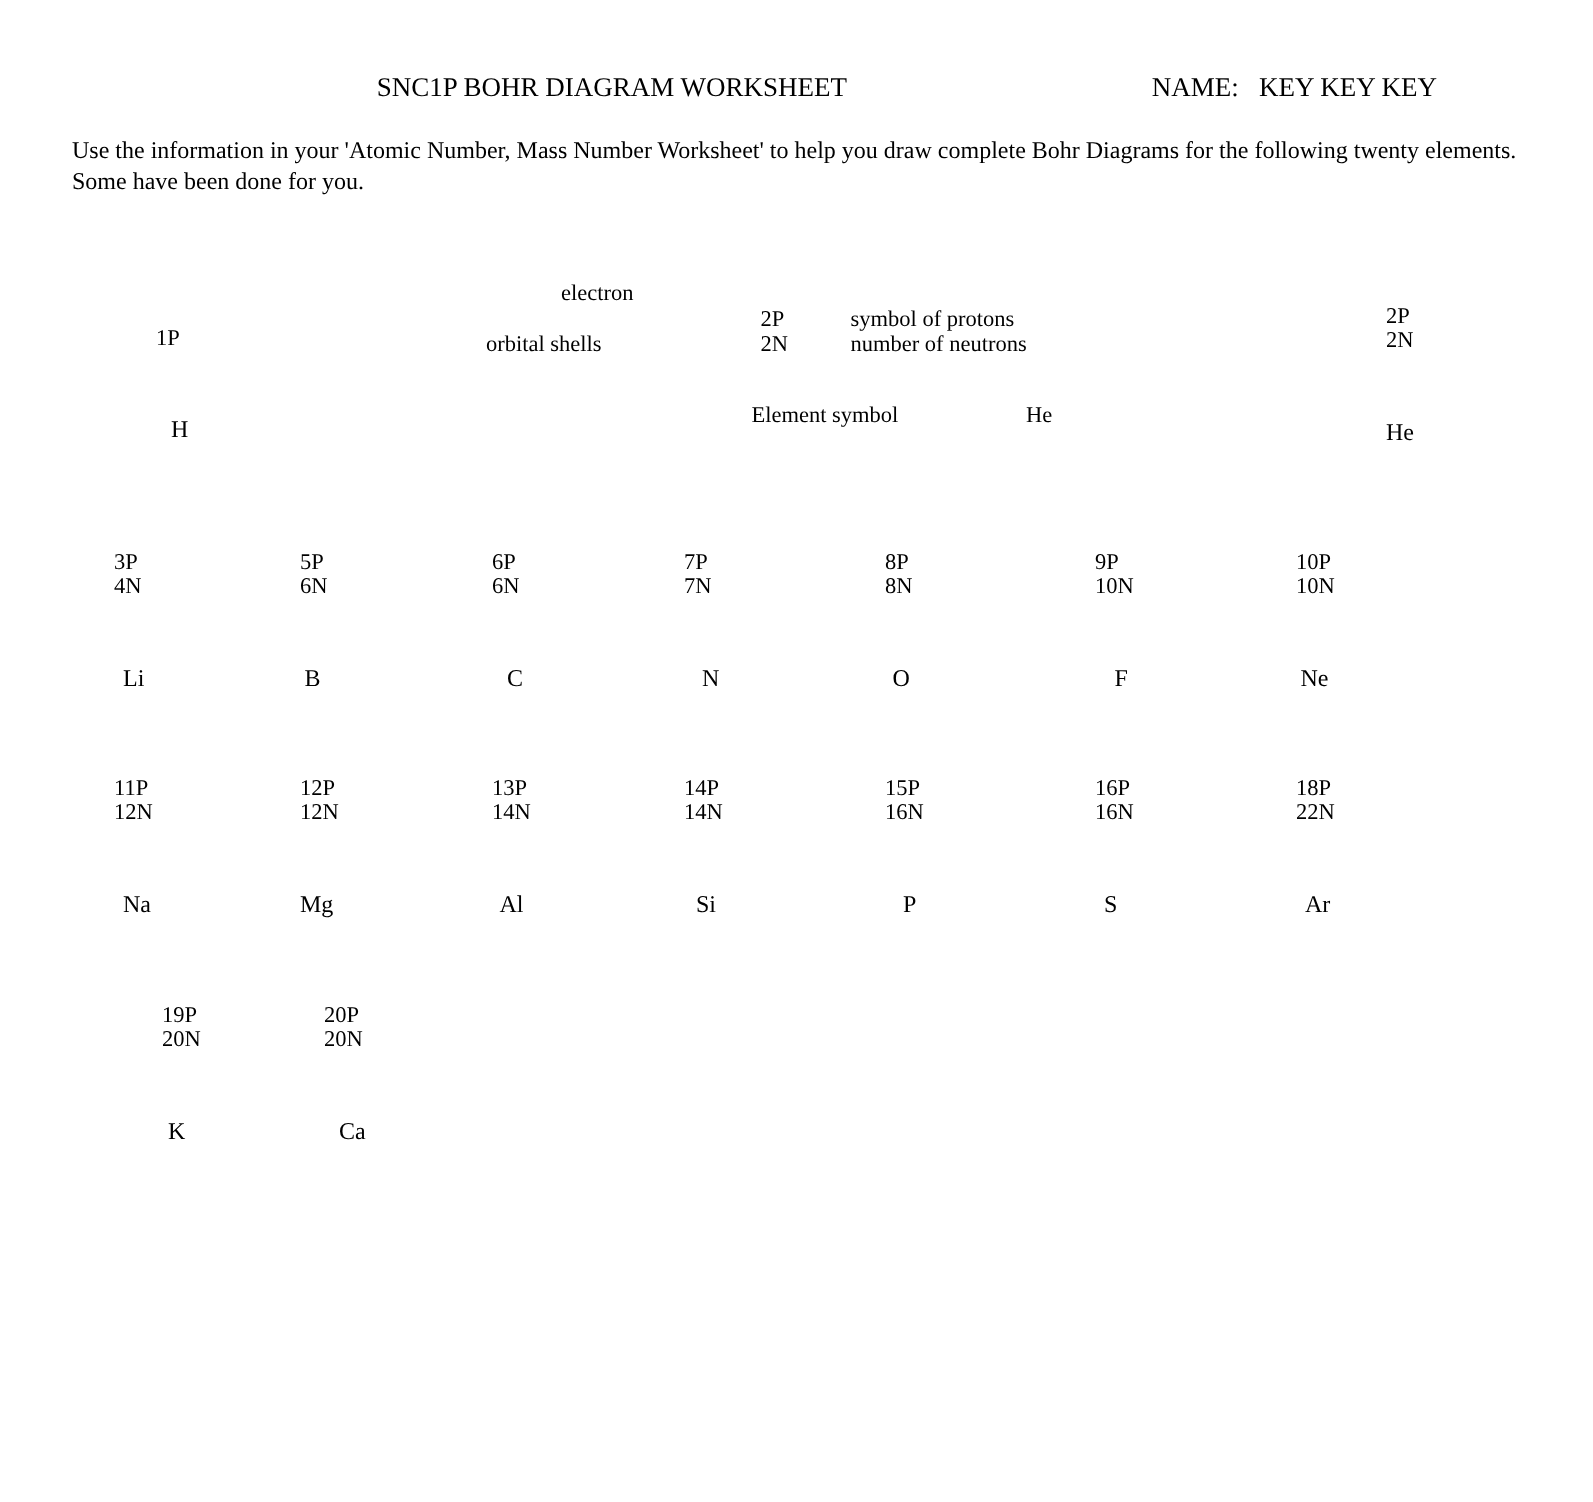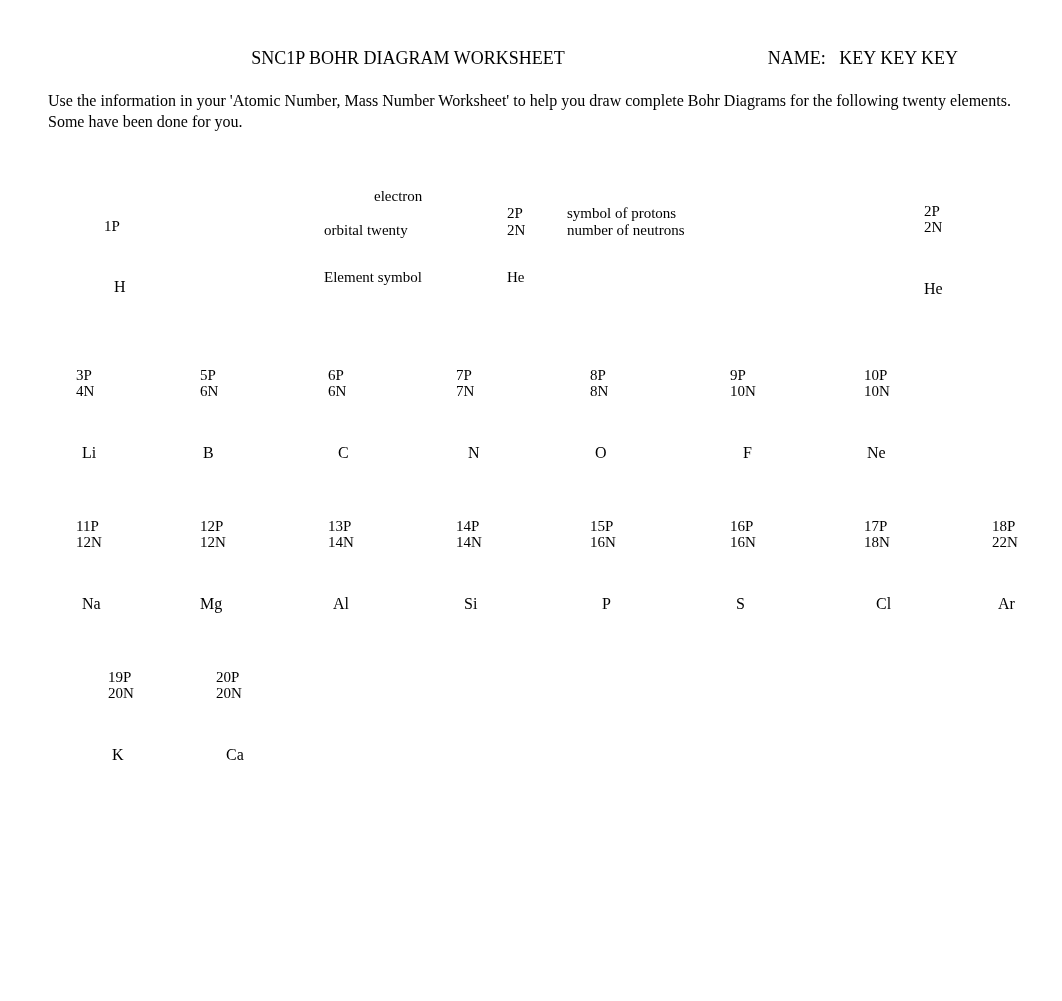--- a/index.html
+++ b/index.html
@@ -72,25 +72,25 @@
   <div class="ex-block">
     <div class="ex-line">
       <span class="ex-label" style="padding-left:50px;"><span>electron</span></span>
     </div>
     <div class="ex-line">
       <span class="ex-label"></span>
       <span class="ex-mid">2P</span>
       <span class="ex-right">symbol of protons</span>
     </div>
     <div class="ex-line">
-      <span class="ex-label">orbital twenty</span>
+      <span class="ex-label">orbital shells</span>
       <span class="ex-mid">2N</span>
       <span class="ex-right">number of neutrons</span>
     </div>
-    <div class="ex-line" style="margin-top:30px;">
+    <div class="ex-line" style="margin-top:30px;justify-content:flex-end;">
       <span class="ex-label">Element symbol</span>
       <span class="ex-mid">He</span>
     </div>
   </div>
 
   <div class="he-block">
     <div class="pn" style="margin-top:15px;">
       <div>2P</div>
       <div>2N</div>
     </div>
@@ -148,24 +148,20 @@
     </div>
   <div class="cell">
       <div class="pn"><div>15P</div><div>16N</div></div>
       <div class="sym2" style="margin-left:12px;">P</div>
     </div>
   <div class="cell">
       <div class="pn"><div>16P</div><div>16N</div></div>
       <div class="sym2" style="margin-left:6px;">S</div>
     </div>
   <div class="cell">
-      <div class="pn"><div>17P</div><div>18N</div></div>
-      <div class="sym2" style="margin-left:12px;">Cl</div>
-    </div>
-  <div class="cell">
       <div class="pn"><div>18P</div><div>22N</div></div>
       <div class="sym2" style="margin-left:6px;">Ar</div>
     </div>
 </div>
 
 <div class="row grid2">
   <div class="cell">
       <div class="pn"><div>19P</div><div>20N</div></div>
       <div class="sym2" style="margin-left:4px;">K</div>
     </div>

